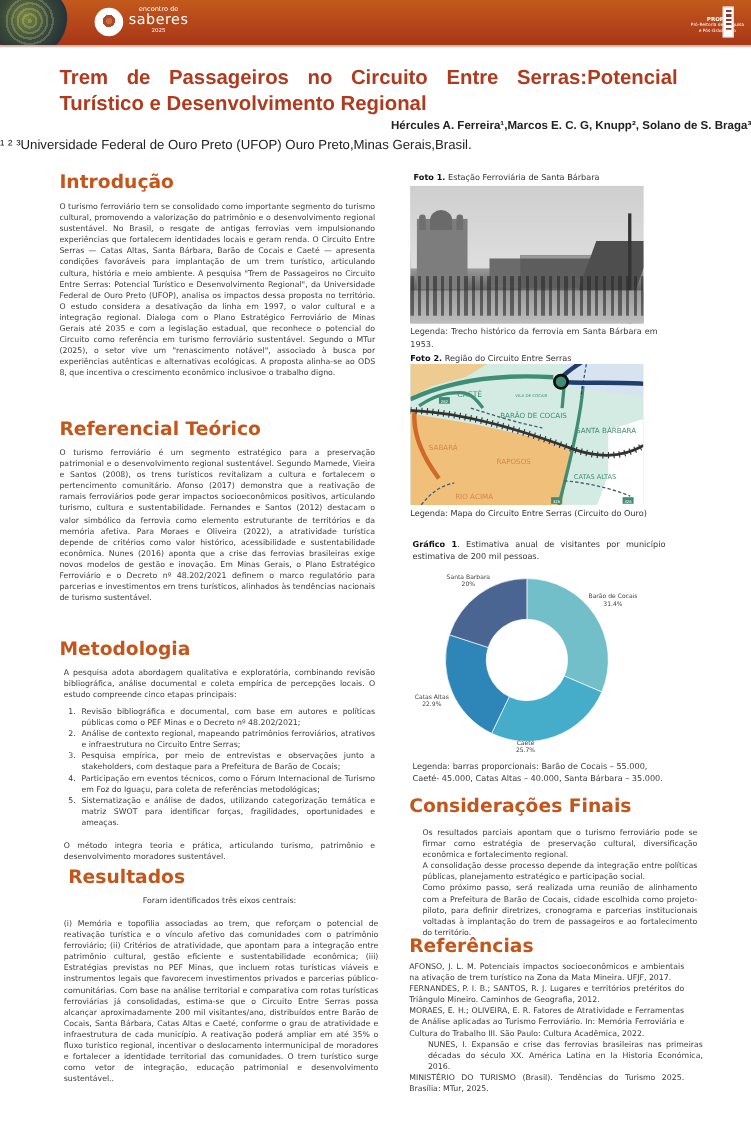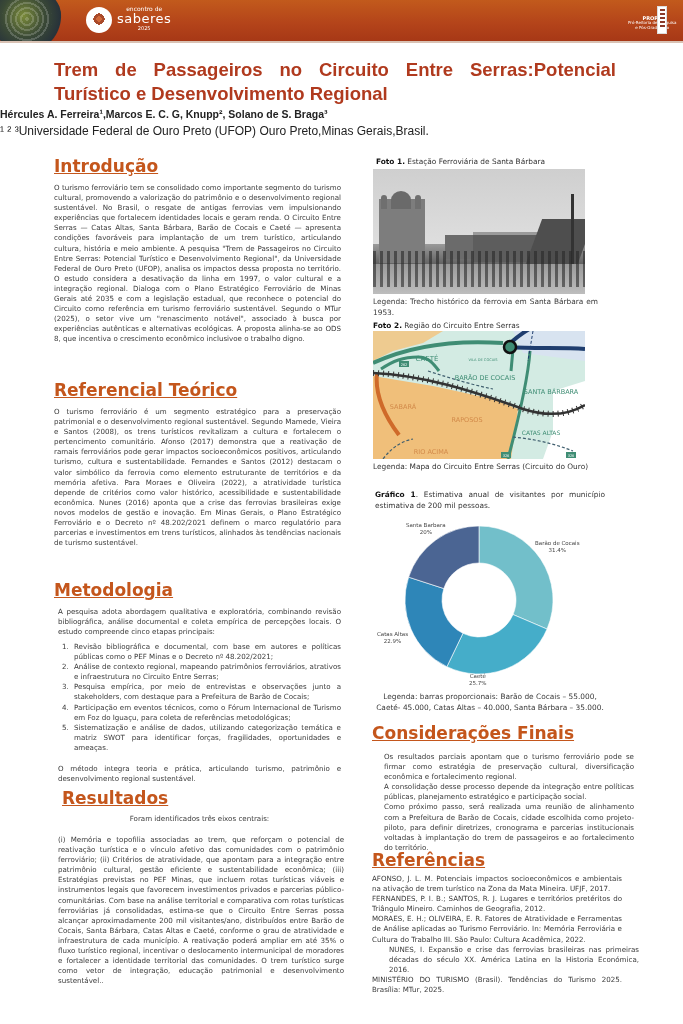--- a/index.html
+++ b/index.html
@@ -22,26 +22,26 @@
   .logo-text .l3 { font-size: 5px; display: block; margin-top: 1px; }
   .propp { position: absolute; left: 628px; top: 15px; color: #fff; font-size: 4px; line-height: 1.2; text-align: center; }
   .propp b { font-size: 5px; display:block; }
   .ufop-box { position: absolute; left: 657px; top: 6px; width: 10px; height: 28px; background: #fff; border: 1px solid #ddd; }
   .ufop-box::before { content:""; position:absolute; left:2px; top:2px; width:5px; height:18px;
     background: repeating-linear-gradient(180deg, #8a3a2a 0 2px, #fff 2px 4px); }
 
   .title { position: absolute; left: 54px; top: 58px; width: 562px; color: #b03a1e;
     font-family: "Liberation Sans", sans-serif; font-weight: bold; font-size: 18.5px; line-height: 24px; text-align: justify; text-align-last: left; }
   .title .t1 { display: block; text-align: justify; text-align-last: justify; }
-  .authors { position: absolute; left: 0; top: 108px; width: 683px; text-align: left;
+  .authors { position: absolute; left: 0; top: 108px; width: 683px; text-align: right;
     font-family: "Liberation Sans", sans-serif; font-weight: bold; font-size: 10.5px; color: #222; }
   .affil { position: absolute; left: 0; top: 124px; width: 683px; text-align: left;
     font-family: Liberation Sans, sans-serif; font-size: 12px; color: #222; }
 
-  .h2 { position: absolute; color: #c4561c; font-family: "DejaVu Sans", sans-serif; font-weight: bold; font-size: 17px; line-height: 20px; text-decoration: underline; }
+  .h2 { position: absolute; color: #c4561c; font-family: "DejaVu Sans", sans-serif; font-weight: bold; font-size: 17px; line-height: 20px; }
   .p { position: absolute; font-size: 7.1px; line-height: 10.1px; color: #3a3a3a; text-align: justify; }
   .p.left { text-align: center; }
 
   .ol { position: absolute; font-size: 7.1px; line-height: 10.1px; color: #3a3a3a; list-style: none; }
   .ol li { position: relative; padding-left: 12px; text-align: justify; }
   .ol li .num { position: absolute; left: 0; top: 0; }
 
   .cap { position: absolute; font-size: 7.4px; line-height: 10.5px; color: #333; }
   .cap b { color: #111; }
 
@@ -103,21 +103,21 @@
 
 <div class="h2" style="left:54px; top:580px;">Metodologia</div>
 <div class="p" style="left:58px; top:607px; width:283px;">A pesquisa adota abordagem qualitativa e exploratória, combinando revisão bibliográfica, análise documental e coleta empírica de percepções locais. O estudo compreende cinco etapas principais:</div>
 <ol class="ol" style="left:62px; top:642px; width:279px;">
   <li><span class="num">1.</span><span>Revisão bibliográfica e documental, com base em autores e políticas públicas como o PEF Minas e o Decreto nº 48.202/2021;</span></li>
   <li><span class="num">2.</span><span>Análise de contexto regional, mapeando patrimônios ferroviários, atrativos e infraestrutura no Circuito Entre Serras;</span></li>
   <li><span class="num">3.</span><span>Pesquisa empírica, por meio de entrevistas e observações junto a stakeholders, com destaque para a Prefeitura de Barão de Cocais;</span></li>
   <li><span class="num">4.</span><span>Participação em eventos técnicos, como o Fórum Internacional de Turismo em Foz do Iguaçu, para coleta de referências metodológicas;</span></li>
   <li><span class="num">5.</span><span>Sistematização e análise de dados, utilizando categorização temática e matriz SWOT para identificar forças, fragilidades, oportunidades e ameaças.</span></li>
 </ol>
-<div class="p" style="left:58px; top:764px; width:283px;">O método integra teoria e prática, articulando turismo, patrimônio e desenvolvimento regional sustentável.</div>
+<div class="p" style="left:58px; top:764px; width:283px;">O método integra teoria e prática, articulando turismo, patrimônio e desenvolvimento moradores sustentável.</div>
 
 <div class="h2" style="left:62px; top:788px;">Resultados</div>
 <div class="p left" style="left:58px; top:814px; width:283px;">Foram identificados três eixos centrais:</div>
 <div class="p" style="left:58px; top:835px; width:286px;">(i) Memória e topofilia associadas ao trem, que reforçam o potencial de reativação turística e o vínculo afetivo das comunidades com o patrimônio ferroviário; (ii) Critérios de atratividade, que apontam para a integração entre patrimônio cultural, gestão eficiente e sustentabilidade econômica; (iii) Estratégias previstas no PEF Minas, que incluem rotas turísticas viáveis e instrumentos legais que favorecem investimentos privados e parcerias público-comunitárias. Com base na análise territorial e comparativa com rotas turísticas ferroviárias já consolidadas, estima-se que o Circuito Entre Serras possa alcançar aproximadamente 200 mil visitantes/ano, distribuídos entre Barão de Cocais, Santa Bárbara, Catas Altas e Caeté, conforme o grau de atratividade e infraestrutura de cada município. A reativação poderá ampliar em até 35% o fluxo turístico regional, incentivar o deslocamento intermunicipal de moradores e fortalecer a identidade territorial das comunidades. O trem turístico surge como vetor de integração, educação patrimonial e desenvolvimento sustentável..</div>
 
 <div class="cap" style="left:376px; top:157px;"><b>Foto 1.</b><span> Estação Ferroviária de Santa Bárbara</span></div>
 <div class="photo">
   <div class="ph-sky"></div>
   <div class="ph-church"></div>
   <div class="ph-dome"></div>
@@ -180,21 +180,21 @@
       <path d="M174.04505516880735,114.08385234239034 A74,74 0 0 1 73.89260330530071,151.671696224779 L89.94630165265036,118.3358481123895 A37,37 0 0 0 140.0225275844037,99.54192617119517 Z" fill="#45adc9" stroke="#ffffff" stroke-width="0.6"></path>
       <path d="M73.89260330530071,151.671696224779 A74,74 0 0 1 35.62181779415863,62.132742416253905 L70.81090889707932,73.56637120812695 A37,37 0 0 0 89.94630165265036,118.3358481123895 Z" fill="#2e86b8" stroke="#ffffff" stroke-width="0.6"></path>
       <path d="M35.62181779415863,62.132742416253905 A74,74 0 0 1 105.99999999999999,11 L105.99999999999999,48 A37,37 0 0 0 70.81090889707932,73.56637120812695 Z" fill="#4b6593" stroke="#ffffff" stroke-width="0.6"></path>
     </svg>
   <div class="slice-label" style="left:162px; top:25px;"><span>Barão de Cocais</span><br><span>31.4%</span></div>
   <div class="slice-label" style="left:96px; top:158px;"><span>Caeté</span><br><span>25.7%</span></div>
   <div class="slice-label" style="left:4px; top:116px;"><span>Catas Altas</span><br><span>22.9%</span></div>
   <div class="slice-label" style="left:33px; top:7px;"><span>Santa Barbara</span><br><span>20%</span></div>
 </div>
 
-<div class="p" style="left:375px; top:692px; width:230px; font-size:7.4px; line-height:10.5px; text-align:center;">Legenda:  barras proporcionais: Barão de Cocais – 55.000, Caeté- 45.000, Catas Altas – 40.000, Santa Bárbara – 35.000.</div>
+<div class="p" style="left:375px; top:692px; width:230px; font-size:7.4px; line-height:10.5px; text-align:left;">Legenda:  barras proporcionais: Barão de Cocais – 55.000, Caeté- 45.000, Catas Altas – 40.000, Santa Bárbara – 35.000.</div>
 
 <div class="h2" style="left:372px; top:723px;">Considerações Finais</div>
 <div style="position:absolute; left:384px; top:752px; width:250px;">
   <div class="p" style="position:relative; width:250px;">Os resultados parciais apontam que o turismo ferroviário pode se firmar como estratégia de preservação cultural, diversificação econômica e fortalecimento regional.</div>
   <div class="p" style="position:relative; width:250px;">A consolidação desse processo depende da integração entre políticas públicas, planejamento estratégico e participação social.</div>
   <div class="p" style="position:relative; width:250px;">Como próximo passo, será realizada uma reunião de alinhamento com a Prefeitura de Barão de Cocais, cidade escolhida como projeto-piloto, para definir diretrizes, cronograma e parcerias institucionais voltadas à implantação do trem de passageiros e ao fortalecimento do território.</div>
 </div>
 
 <div class="h2" style="left:372px; top:850px;">Referências</div>
 <div style="position:absolute; left:372px; top:874px; width:250px;">

